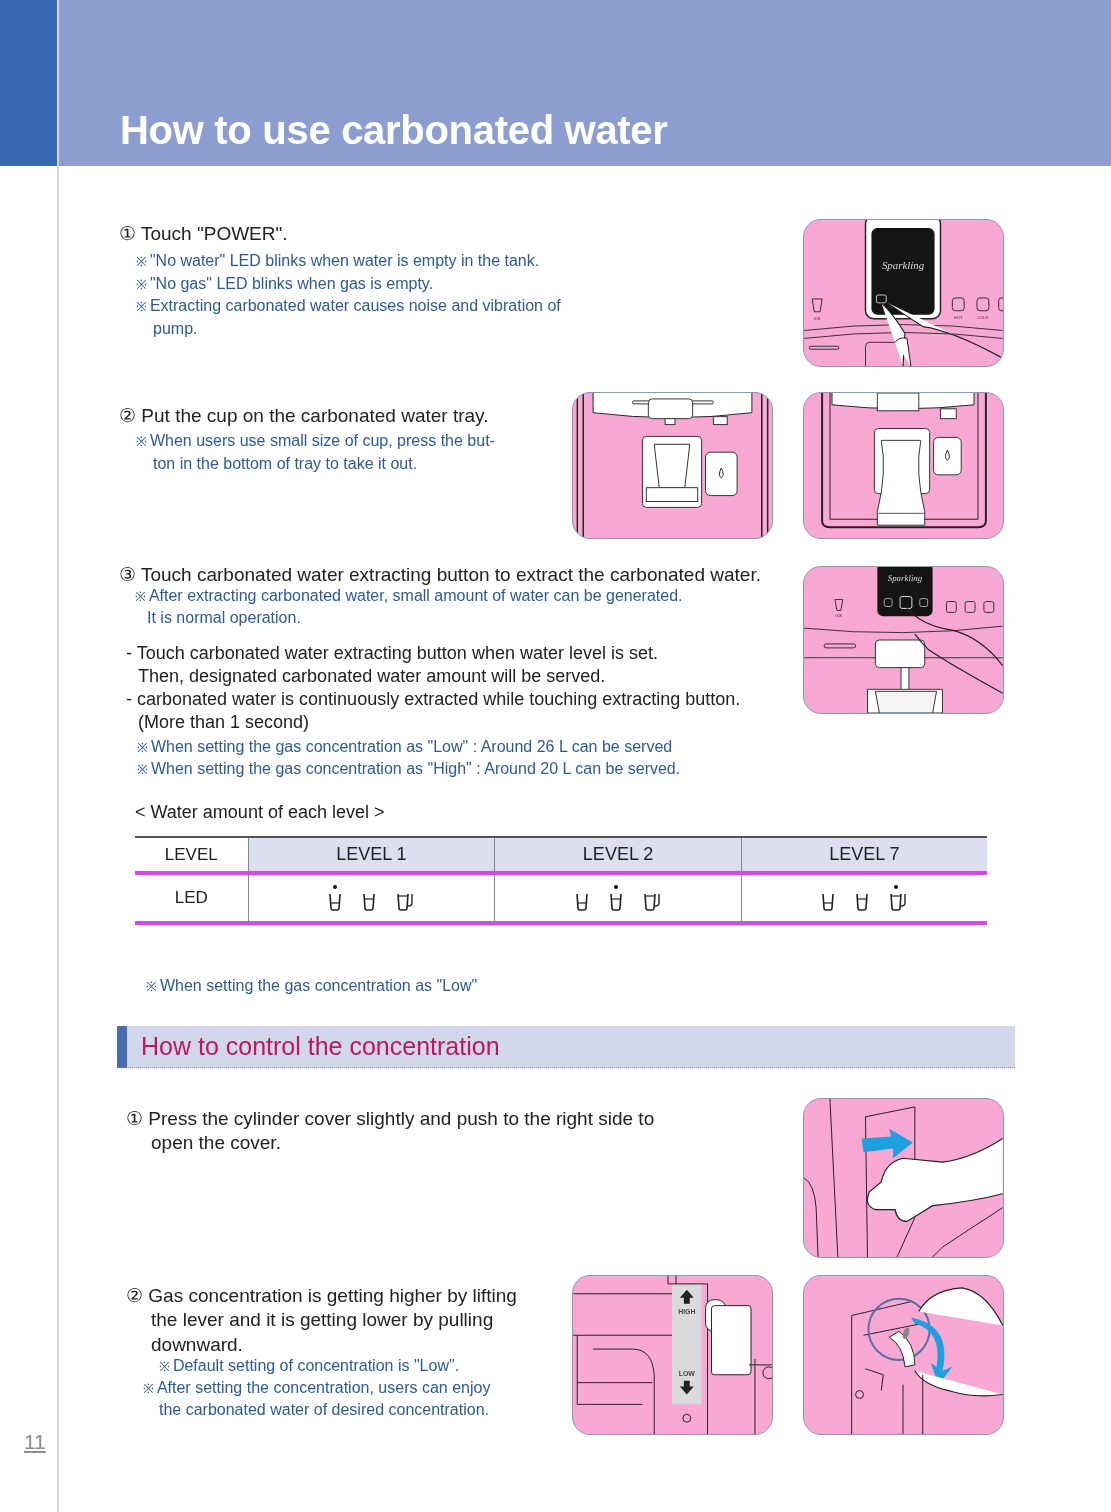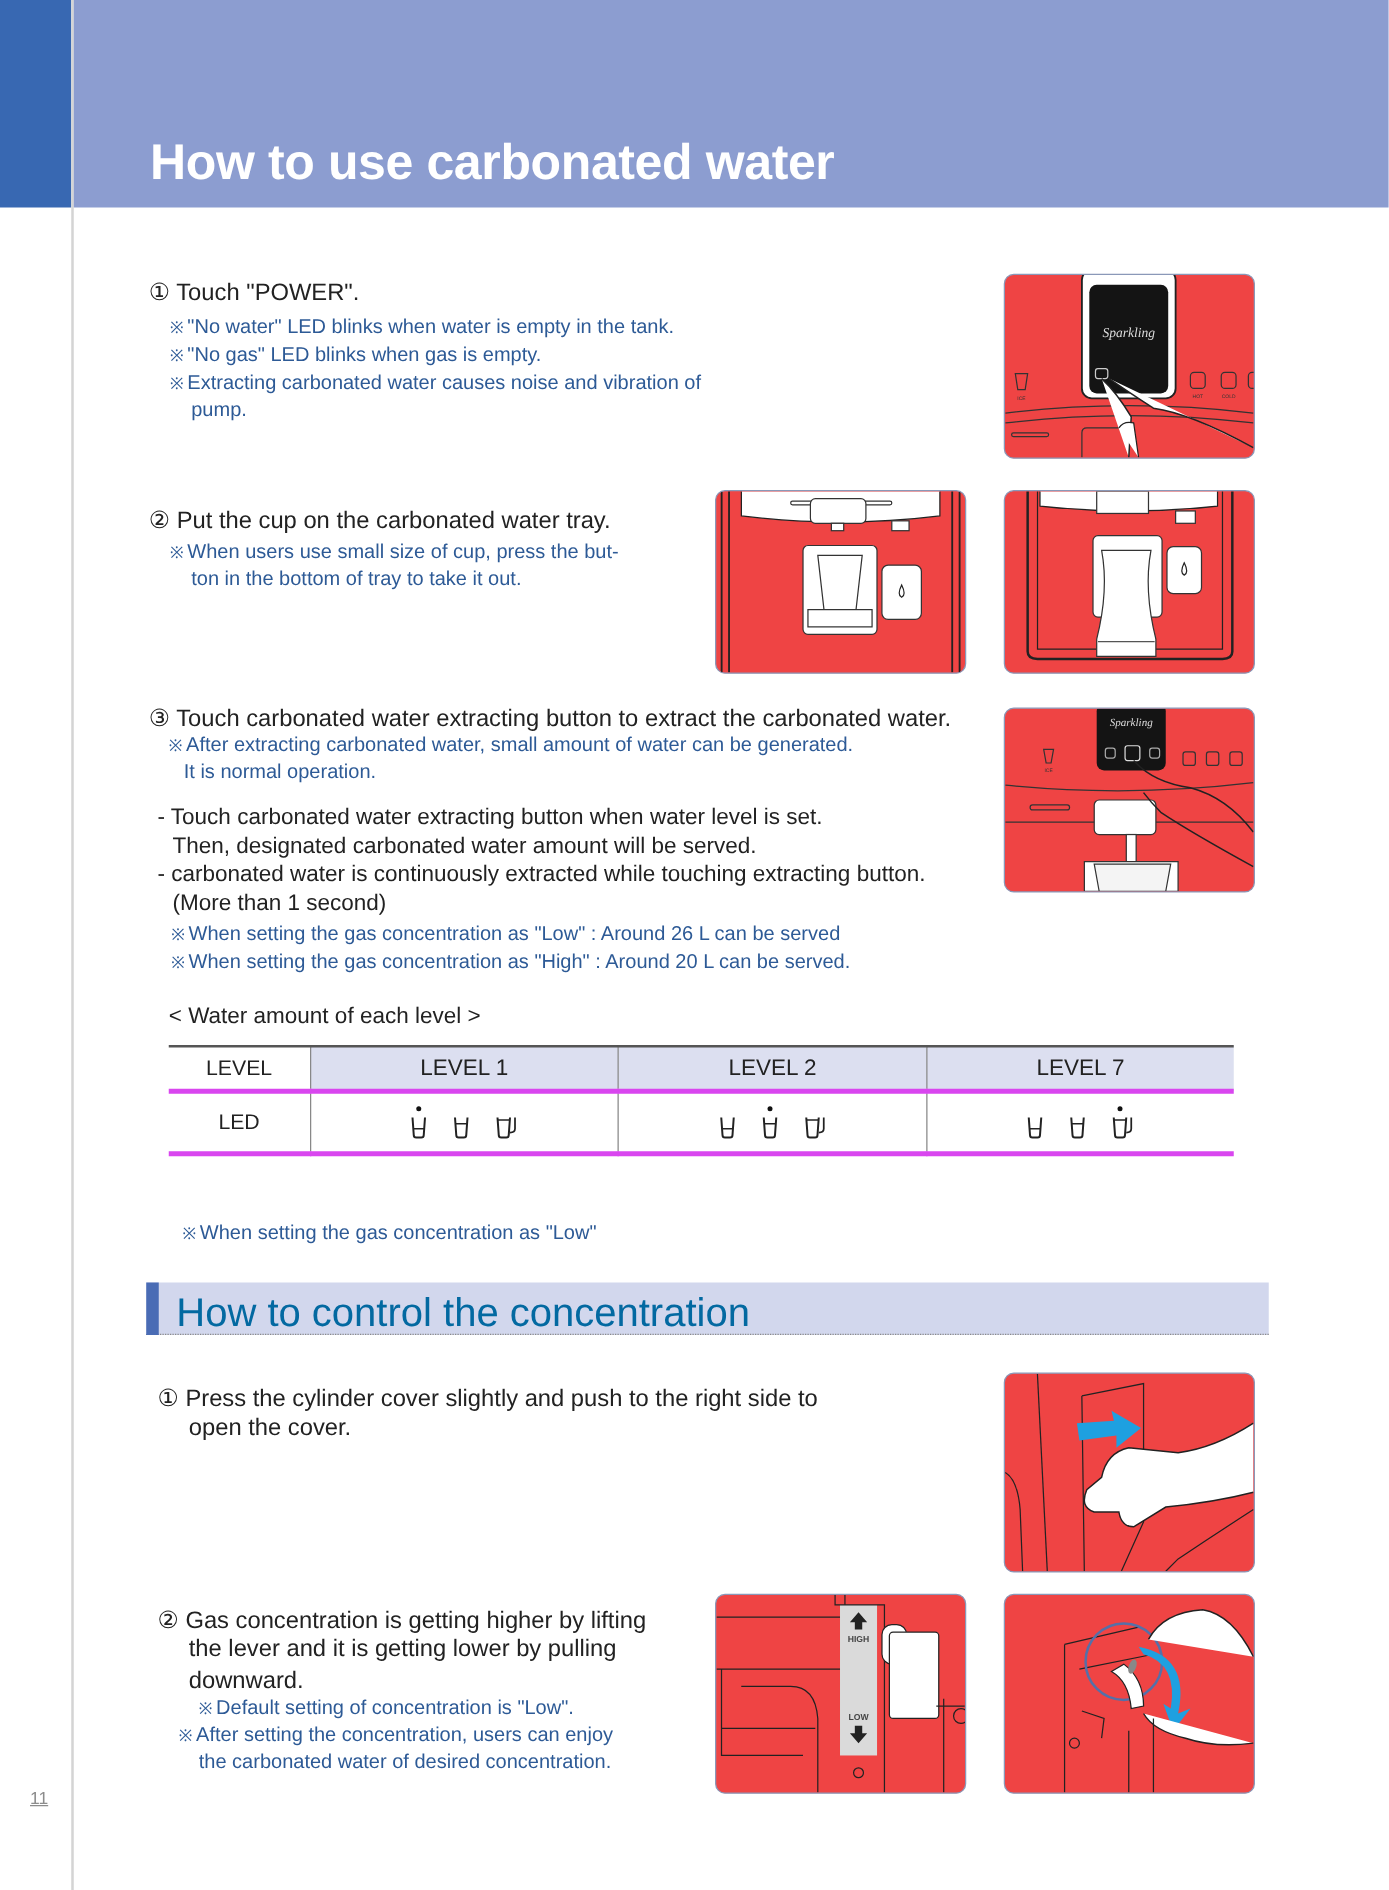--- a/index.html
+++ b/index.html
@@ -10,40 +10,40 @@
   .side-rule { position: absolute; left: 57px; top: 0; width: 2px; height: 1512px; background: #d4d4d4; }
   .header { position: absolute; left: 59px; top: 0; width: 1052px; height: 166px; background: #8c9dd0; }
   .header-title { position: absolute; left: 61px; top: 108px; font-size: 40px; font-weight: bold; color: #ffffff; letter-spacing: -0.3px; }
 
   .txt { position: absolute; white-space: nowrap; }
   .step { font-size: 19px; color: #222; }
   .note { font-size: 16px; color: #2d5a96; }
   .body18 { font-size: 18px; color: #222; }
   .mark { font-size: 13px; margin-right: 3px; }
 
-  .fig { position: absolute; border: 1.5px solid #8a98b8; border-radius: 8px; background: #ef4444; overflow: hidden; }
+  .fig { position: absolute; border: 1.5px solid #8a98b8; border-radius: 18px; background: #f9a8d4; overflow: hidden; }
   .fig svg { width: 100%; height: 100%; display: block; }
 
   table.levels { position: absolute; left: 135px; top: 836px; width: 852px; border-collapse: collapse; font-size: 18px; color: #222; }
   table.levels td { text-align: center; border-right: 1px solid #888; }
   table.levels td:last-child { border-right: none; }
   table.levels tr { border-bottom: 4px solid #d946ef; }
   table.levels tr:first-child { border-top: 2px solid #555; }
   table.levels tr.hdr td { height: 36px; }
   table.levels tr.hdr td.lvl { background: #dcdff0; }
   table.levels tr.amt td { height: 42px; }
   table.levels tr.led td { height: 50px; }
   table.levels td.rowhead { width: 113px; font-size: 17px; line-height: 18px; }
   .cup { display: inline-block; margin: 0 9px; vertical-align: middle; }
 
   .subhead { position: absolute; left: 117px; top: 1026px; width: 898px; height: 42px; background: #d2d7ed; border-bottom: 1px dotted #8a8a8a; }
   .subhead-bar { position: absolute; left: 0; top: 0; width: 10px; height: 42px; background: #4a6cb5; }
-  .subhead-title { position: absolute; left: 24px; top: 6px; font-size: 32px; color: #0369a1; }
-
-  .page-num { position: absolute; left: 24px; top: 1430px; font-size: 14px; color: #8c8c8c; text-decoration: underline; }
+  .subhead-title { position: absolute; left: 24px; top: 6px; font-size: 25px; color: #be185d; }
+
+  .page-num { position: absolute; left: 24px; top: 1430px; font-size: 21px; color: #8c8c8c; text-decoration: underline; }
 </style>
 </head>
 <body>
 
 <div class="side-strip"></div>
 <div class="side-rule"></div>
 <div class="header">
   <div class="header-title">How to use carbonated water</div>
 </div>
 

